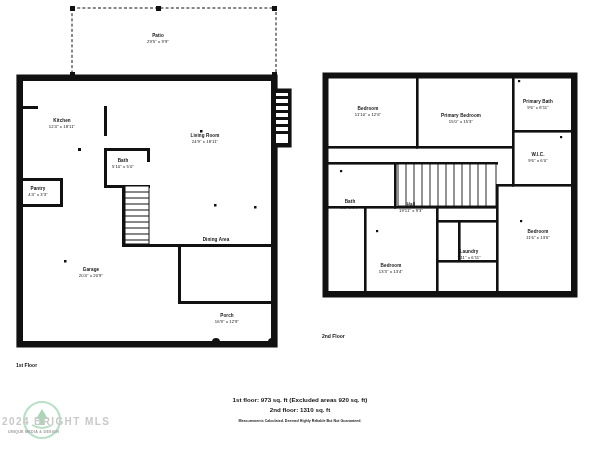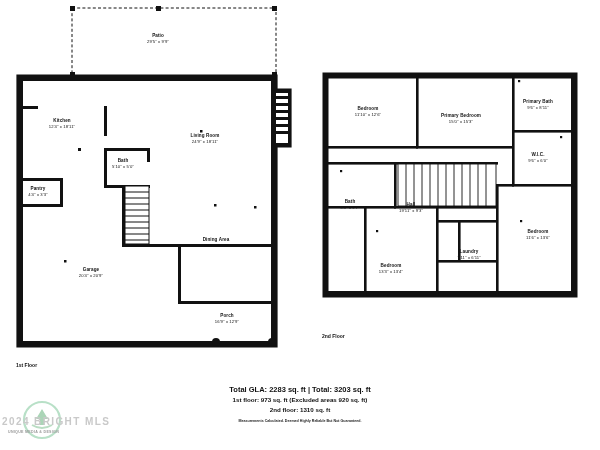--- a/index.html
+++ b/index.html
@@ -273,21 +273,20 @@
   <div class="room-label" style="left:440px; top:249px; width:58px;">
     <span class="nm">Laundry</span>
     <span class="dm">7'11" x 6'11"</span>
   </div>
   <div class="room-label" style="left:358px; top:263px; width:66px;">
     <span class="nm">Bedroom</span>
     <span class="dm">13'3" x 13'4"</span>
   </div>
   <div class="floor-tag" style="left:322px; top:333px;">2nd Floor</div>
 
-  <div class="summary sum-l1" style="top:385px;">Total GLA: 2283 sq. ft | Total: 3203 sq. ft</div>
   <div class="summary sum-l2" style="top:396px;">1st floor: 973 sq. ft (Excluded areas 920 sq. ft)</div>
   <div class="summary sum-l3" style="top:406px;">2nd floor: 1310 sq. ft</div>
   <div class="summary sum-l4" style="top:419px;">Measurements Calculated. Deemed Highly Reliable But Not Guaranteed.</div>
 
   <svg width="40" height="40" viewBox="0 0 40 40" style="position:absolute; left:22px; top:400px; opacity:0.55;">
     <circle cx="20" cy="20" r="18" fill="none" stroke="#7fc79a" stroke-width="2.2"></circle>
     <path d="M20 9 L26 19 L22 19 L22 25 L18 25 L18 19 L14 19 Z" fill="#4aa564" opacity="0.85"></path>
     <path d="M10 25 q10 6 20 0" fill="none" stroke="#4aa564" stroke-width="2" opacity="0.7"></path>
   </svg>
   <div class="wm-text" style="left:2px; top:416px;">2024 BRIGHT MLS</div>

